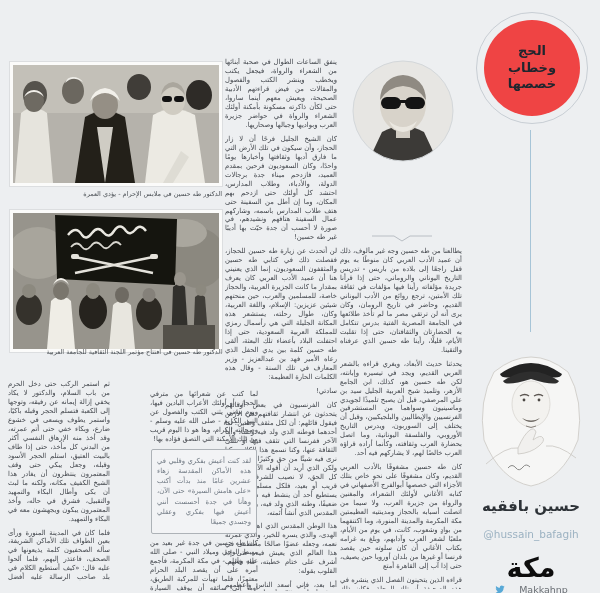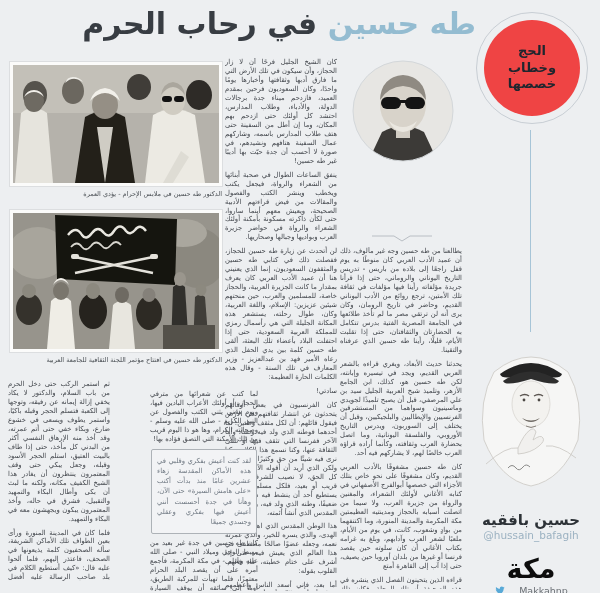--- a/index.html
+++ b/index.html
@@ -32,42 +32,41 @@
   .divider  { position:absolute; top:228px; left:372px; }
 
   
   .photo { position:absolute; left:10px; width:212px; background:#fbfbfa; padding:3px;
            box-shadow:0 0 0 1px #dcdee0; }
   .photo1 { top:62px;  height:124px; }
   .photo2 { top:210px; height:142px; }
   .caption { position:absolute; left:10px; width:212px; font-size:6.5px; color:#4b5055;
              text-align:right; }
   .caption1 { top:190px; }
-  .caption2 { top:356px; }
+  .caption2 { top:348px; }
 
   
   .quote { display:block; border:1px solid #adb2b7; background:#f2f3f5; border-radius:2px;
            padding:6px 5px; margin:3px 1px 5px 1px; font-size:6.8px; line-height:1.5;
            color:#6f7882; text-align:justify; }
 
   
   .author { position:absolute; top:338px; left:462px; width:138px; text-align:center; }
-  .author-name { font-size:15px; font-weight:bold; color:#2d3237; margin-top:17px; }
-  .author-handle { font-size:10.5px; color:#9cb2c2; direction:ltr; margin-top:0; }
+  .author-name { font-size:15px; font-weight:bold; color:#2d3237; margin-top:3px; }
+  .author-handle { font-size:10.5px; color:#9cb2c2; direction:ltr; margin-top:13px; }
   .logo { margin-top:14px; }
   .logo-ar { font-size:27px; font-weight:bold; color:#0d0d0d; line-height:1; }
   .logo-tw { margin-top:3px; font-size:9.5px; color:#6a6f74; direction:ltr;
              display:flex; align-items:flex-start; justify-content:center; gap:14px; }
 </style>
 </head>
 <body>
 
 <div class="page">
 
-  <h1 class="title"><span class="t-name">طه حسين</span> <span class="t-rest">في رحاب الحرم</span></h1>
 
   <div class="badge-ring"></div>
   <div class="badge">
     <div>
       <div>الحج</div>
       <div>وخطاب</div>
       <div>خصصها</div>
     </div>
   </div>
   <div class="vline"></div>
@@ -165,22 +164,22 @@
 
   <section class="col col1">
     <p>يطالعنا من طه حسين وجه غير مألوف، ذلك أن عميد الأدب العربي كان منوطًا به يوم قفل راجعًا إلى بلاده من باريس - تدريس التاريخ اليوناني والروماني، حتى إذا قرأنا جريدة مؤلفاته رأينا فيها مؤلفات في ثقافة تلك الأمتين، ترجع روائع من الأدب اليوناني القديم، وحاضر في تاريخ الرومان، وكان يرى أنه لن ترتقي مصر ما لم تأخذ طلائعها في الجامعة المصرية الفتية بدرس تتكامل به الحضارتان والثقافتان، حتى إذا تقلبت الأيام، قليلًا، رأينا طه حسين الذي عرفناه والتقينا.</p>
     <p>يحدثنا حديث الأبعاد، ويغري قراءه بالشعر العربي القديم، ويجد في تيسيره وإبانته، لكن طه حسين هو، كذلك، ابن الجامع الأزهر، وتلميذ شيخ العربية الجليل سيد بن علي المرصفي، قبل أن يصبح تلميذًا لجويدي وماسينيون وسواهما من المستشرقين الفرنسيين والإيطاليين والبلجيكيين، وقبل أن يختلف إلى السوربون، ويدرس التاريخ الأوروبي، والفلسفة اليونانية، وما اتصل بحضارة العرب وثقافته، وكأنما أراده قراؤه العرب خالصًا لهم، لا يشاركهم فيه أحد.</p>
     <p>كان طه حسين مشغوفًا بالأدب العربي القديم، وكان مشغوفًا على نحو خاص بتلك الأجزاء التي خصصها أبوالفرج الأصفهاني في كتابه الأغاني لأولئك الشعراء، والمغنين والرواة من جزيرة العرب، ولا سيما من اتصلت أسبابه بالحجاز ومدينتيه العظيمتين مكة المكرمة والمدينة المنورة، وما اكتنفهما من بوادٍ وشعوب، كانت، في يوم من الأيام، ملعبًا لشعر العرب وآدابهم، وبلغ به غرامه بكتاب الأغاني أن كان سلوته حين يقصد فرنسا أو غيرها من بلدان أوروبا حين يصيف، حتى إذا آب إلى القاهرة أمتع</p>
     <p>قراءه الذين يتحينون الفصل الذي ينشره في هذه الصحيفة أو تلك المجلة، فكان ذلك الشيخ الأزهري السوربوني داعية من دعاة وحدة العرب قبل أن يلهج بهذه الكلمة الساسة ومن إليهم.</p>
 
   </section>
 
   <section class="col col2">
+    <p>ينفق الساعات الطوال في صحبة أبنائها من الشعراء والرواة، فيجعل يكتب ويخطب وينشر الكتب والفصول والمقالات من فيض قراءتهم الأدبية الصحيحة، ويعيش معهم أينما ساروا، حتى لكأن ذاكرته مسكونة بأمكنة أولئك الشعراء والرواة في حواضر جزيرة العرب وبواديها وجبالها وصحاريها.</p>
     <p>كان الشيخ الجليل فرحًا أن لا زار الحجاز، وأن سيكون في تلك الأرض التي ما فارق أدبها وثقافتها وأخبارها يومًا واحدًا، وكان السعوديون فرحين بمقدم العميد، فازدحم ميناء جدة برجالات الدولة، والأدباء، وطلاب المدارس، احتشد كل أولئك حتى ازدحم بهم المكان، وما إن أطل من السفينة حتى هتف طلاب المدارس باسمه، وشاركهم عمال السفينة هتافهم ونشيدهم، في صورة لا أحسب أن جدة حيّت بها أديبًا غير طه حسين!</p>
-    <p>ينفق الساعات الطوال في صحبة أبنائها من الشعراء والرواة، فيجعل يكتب ويخطب وينشر الكتب والفصول والمقالات من فيض قراءتهم الأدبية الصحيحة، ويعيش معهم أينما ساروا، حتى لكأن ذاكرته مسكونة بأمكنة أولئك الشعراء والرواة في حواضر جزيرة العرب وبواديها وجبالها وصحاريها.</p>
     <p>لن أتحدث عن زيارة طه حسين للحجاز، ففصلت ذلك في كتابي طه حسين والمثقفون السعوديون، إنما الذي يعنيني هنا أن عميد الأدب العربي كان يعرف بمقدار ما كانت الجزيرة العربية، والحجاز خاصة، للمسلمين والعرب، حين منحتهم شيئين عزيزين: الإسلام، واللغة العربية، وكان، طوال رحلته، يستشعر هذه المكانة الجليلة التي هي رأسمال رمزي للمملكة العربية السعودية، حتى إذا احتفلت البلاد بأعضاء تلك البعثة، ألقى طه حسين كلمة بين يدي الحفل الذي رعاه الأمير فهد بن عبدالعزيز - وزير المعارف في تلك السنة - وقال هذه الكلمات الحارة العظيمة:</p>
     <p>سادتي!</p>
     <p>كان الفرنسيون في بعض أوقاتهم يتحدثون عن انتشار ثقافتهم في الأرض فيقول قائلهم: أن لكل مثقف وطنين: أما أحدهما فوطنه الذي ولد فيه ونشأ، وأما الآخر ففرنسا التي تثقف فيها أو تلقى الثقافة عنها، وكنا نسمع هذا الكلام، وكنا نرى فيه شيئًا من حق وكثيرًا من شرف، ولكن الذي أريد أن أقوله الآن هو الحق كل الحق، لا نصيب للشرف فيه من قريب أو بعيد، فلكل مسلم وطنان لا يستطيع أحد أن ينشط فيه شكًا قويًا أو ضعيفًا، وطنه الذي ولد فيه، وهذا الوطن المقدس الذي أنشأ أئمته،</p>
     <p>هذا الوطن المقدس الذي اهتدى به إلى الهدى، والذي يسره للخير، والذي غمرته نعمه، وجعله عضوًا صالحًا مصطفى في هذا العالم الذي يعيش فيه، حتى إذا أشرف على ختام خطبته، عاد فألهب القلوب بقوله:</p>
     <p>أما بعد، فإني أسعد الناس وأعظمهم غبطة بأن أشعر الآن بأني أتحدث في بلاد العرب، في البلاد التي عاش فيها محمد - صلى الله عليه وسلم - وأصحابه، وفي البلاد التي مر عليها وقت كان لأهلها أن يقولوا فيه: ما أبعد قرب السماء من الأرض؛ ثم مر عليها وقت، بعد وفاة النبي، كان بعضهم يبكي لا لأن شخص محمد قد انتقل إلى الرفيق الأعلى، بل لأن خبر السماء قد انقطع عن هذه البلاد، عاش طه حسين على ثرى هذه الأرض مدة أيام، لكنه عاشها في خياله وقلبه ووجدانه عمره كله، وعاش، على كثرة ما خطب وحاضر واجتمع، كان لا يتفق ويجل في خاطره أسماء أولئك النفر الكرام الذين صحبهم وطالت صحبته لهم كلما أخذ يقرأ</p>
   </section>
 
   <section class="col col3">
     <p>لما كتب عن شعرائها من مترفي الحجاز، أو أولئك الأعراب البادين فيها، ويوم مضى يثني الكتب والفصول عن النبي الكريم - صلى الله عليه وسلم - وصحابته الكرام، وها هو ذا اليوم قريب من تلك الأمكنة التي التصق فؤاده بها!</p>
     <blockquote class="quote">لقد كنت أعيش بفكري وقلبي في هذه الأماكن المقدسة زهاء عشرين عامًا منذ بدأت أكتب «على هامش السيرة» حتى الآن، وهأنا في جدة أحسست أنني أعيش فيها بفكري وعقلي وجسدي جميعًا</blockquote>

